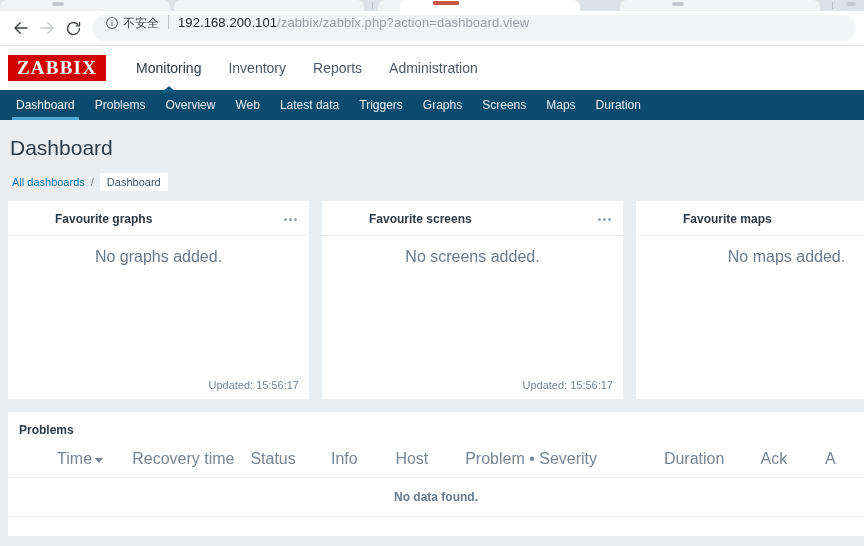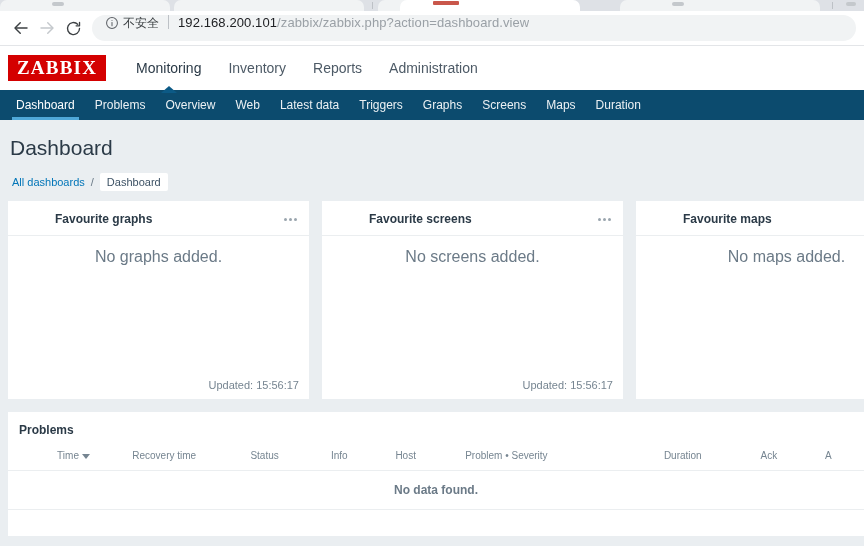--- a/index.html
+++ b/index.html
@@ -297,21 +297,21 @@
     font-size: 12px;
     font-weight: bold;
     color: #2b3a47;
   }
   .ptable {
     width: 100%;
     border-collapse: collapse;
     table-layout: fixed;
   }
   .ptable th {
-    font-size: 10px;
+    font-size: 16px;
     font-weight: normal;
     color: #768591;
     text-align: left;
     padding: 6px 4px 9px 4px;
     border-bottom: 1px solid #ebeef0;
     white-space: nowrap;
   }
   .ptable th .sort-arrow {
     display: inline-block;
     margin-left: 3px;

